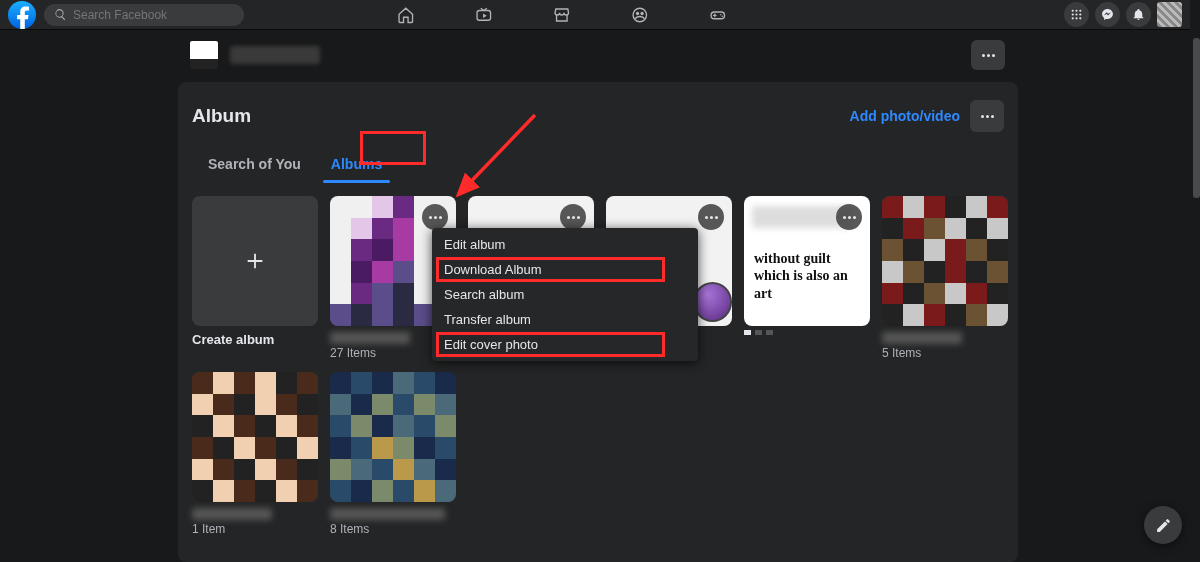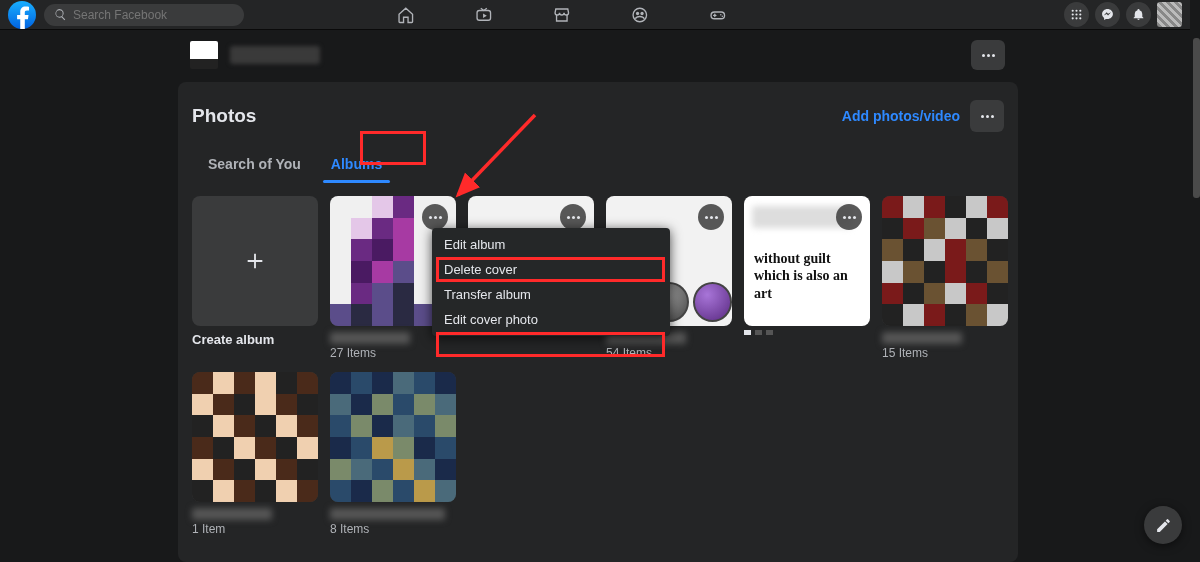--- a/index.html
+++ b/index.html
@@ -188,21 +188,21 @@
   }
   .macaron .ball { width:40px; height:40px; border-radius:50%; border:2px solid #444; }
   .pager { display: flex; gap: 4px; margin-top: 4px; }
   .pager span { width: 7px; height: 5px; background: #e4e6eb; }
   .pager span.off { background: #555; }
 
   
   .ctx {
     position: absolute;
     top: 228px; left: 432px;
-    width: 238px;
+    width: 266px;
     background: #252728;
     border-radius: 4px;
     box-shadow: 0 2px 12px rgba(0,0,0,0.7);
     z-index: 30;
     padding: 4px 0;
   }
   .ctx-item {
     height: 25px; display:flex; align-items:center;
     padding: 0 12px; font-size: 13px; color: #e4e6eb;
     cursor: pointer;
@@ -328,22 +328,22 @@
     <div class="dots">
         <span></span>
         <span></span>
         <span></span>
       </div>
   </div>
 </div>
 
 <div class="card">
   <div class="card-header">
-    <div class="card-title">Photos</div>
-    <div class="add-link">Add photos/video</div>
+    <div class="card-title">Album</div>
+    <div class="add-link">Add photo/video</div>
     <div class="card-more">
       <div class="dots">
           <span></span>
           <span></span>
           <span></span>
         </div>
     </div>
   </div>
 
   <div class="tabs">
@@ -501,21 +501,21 @@
             <div style="background:#222"></div>
           <div style="background:#222"></div>
             <div style="background:#c8c8c8"></div>
             <div style="background:#7a1a1a"></div>
             <div style="background:#222"></div>
             <div style="background:#6a5232"></div>
             <div style="background:#c8c8c8"></div>
         </div>
       </div>
       <div class="album-title blur"></div>
-      <div class="album-count">15 Items</div>
+      <div class="album-count">5 Items</div>
     </div>
 
     <div class="album">
       <div class="thumb">
         <div class="pix">
           <div style="background:#4a2a1a"></div>
             <div style="background:#f0d0b0"></div>
             <div style="background:#4a2a1a"></div>
             <div style="background:#f0d0b0"></div>
             <div style="background:#222"></div>
@@ -601,21 +601,22 @@
       <div class="album-count">8 Items</div>
     </div>
 
   </div>
 </div>
 
 <div class="tab-box-highlight" style="top:131px; left:360px; width:66px; height:34px;"></div>
 
 <div class="ctx">
   <div class="ctx-item">Edit album</div>
-  <div class="ctx-item">Delete cover</div>
+  <div class="ctx-item">Download Album</div>
+  <div class="ctx-item">Search album</div>
   <div class="ctx-item">Transfer album</div>
   <div class="ctx-item">Edit cover photo</div>
 
   <div class="ctx-hl" style="top:29px; left:4px; width:229px;"></div>
   <div class="ctx-hl" style="top:104px; left:4px; width:229px;"></div>
 </div>
 
 <svg class="arrow-svg" style="left:440px; top:110px; width:110px; height:100px;">
   <defs>
     <marker id="ah" markerWidth="10" markerHeight="10" refX="6" refY="3" orient="auto">

